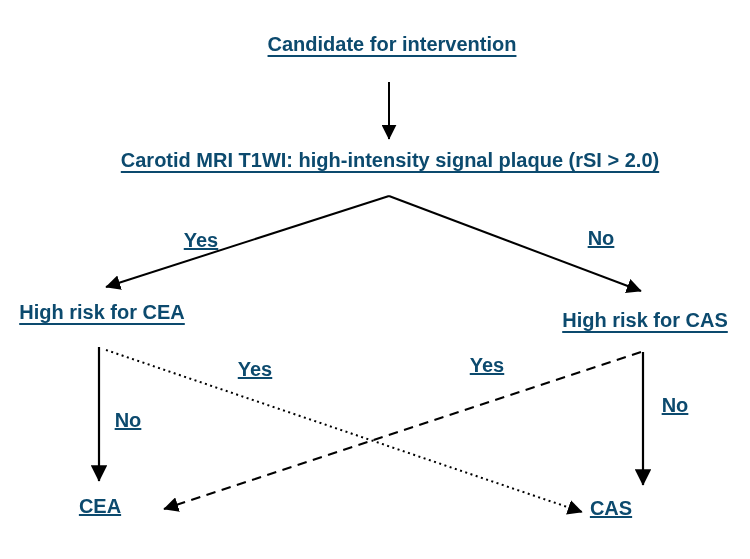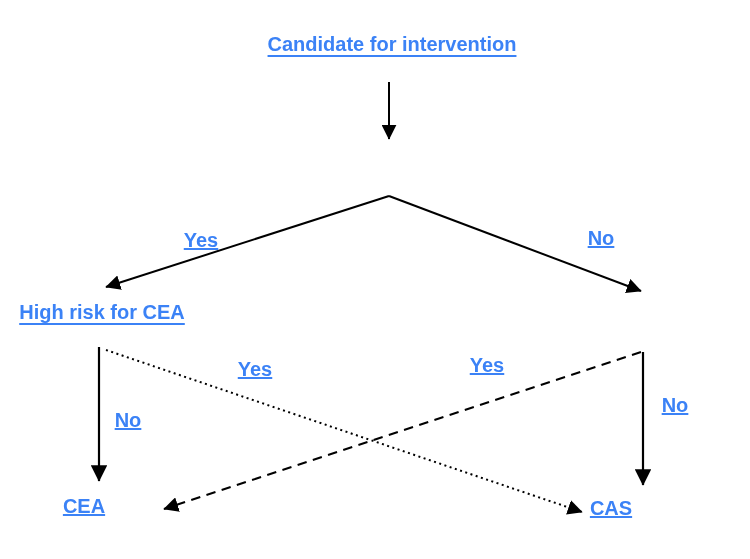--- a/index.html
+++ b/index.html
@@ -6,21 +6,21 @@
     margin: 0;
     padding: 0;
     background: #ffffff;
   }
   .stage {
     position: relative;
     width: 750px;
     height: 559px;
     background: #ffffff;
     font-family: "Liberation Sans", sans-serif;
-    color: #3b82f6;
+    color: #0c4a6e;
     overflow: hidden;
   }
   .arrows {
     position: absolute;
     left: 0;
     top: 0;
     width: 750px;
     height: 559px;
   }
   .lbl {
@@ -35,21 +35,21 @@
   .heading {
     text-decoration: underline;
     text-decoration-thickness: 2px;
     text-underline-offset: 4px;
   }
   
   .pos-candidate      { left: 392px; top: 33px;  }
   .pos-mri            { left: 390px; top: 149px; }
   .pos-high-risk-cea  { left: 102px; top: 301px; text-align: right; }
   .pos-high-risk-cas  { left: 645px; top: 309px; }
-  .pos-cea            { left: 84px; top: 495px; text-align: right; }
+  .pos-cea            { left: 100px; top: 495px; text-align: right; }
   .pos-cas            { left: 611px; top: 497px; }
   
   .pos-yes-upper      { left: 201px; top: 229px; }
   .pos-no-upper       { left: 601px; top: 227px; }
   .pos-no-lower-left  { left: 128px; top: 409px; }
   .pos-yes-lower-left { left: 255px; top: 358px; }
   .pos-yes-lower-right{ left: 487px; top: 354px; }
   .pos-no-lower-right { left: 675px; top: 394px; }
 </style>
 </head>
@@ -74,23 +74,25 @@
 
     <line x1="643" y1="352" x2="643" y2="485" stroke-width="2.2" marker-end="url(#arrowhead)" stroke="#000000"></line>
 
     <line x1="106" y1="350" x2="582" y2="512" stroke-width="2" stroke-dasharray="2 3.5" marker-end="url(#arrowhead)" stroke="#000000"></line>
 
     <line x1="641" y1="352" x2="164" y2="509" stroke-width="2" stroke-dasharray="9.5 6.5" marker-end="url(#arrowhead)" stroke="#000000"></line>
   </svg>
 
   <div class="lbl heading pos-candidate">Candidate for intervention</div>
 
+  <div class="lbl heading pos-mri">Carotid MRI T1WI: high-intensity signal plaque (rSI &gt; 2.0)</div>
 
   <div class="lbl heading pos-high-risk-cea">High risk for CEA</div>
 
+  <div class="lbl heading pos-high-risk-cas">High risk for CAS</div>
 
   <div class="lbl pos-cea">CEA</div>
 
   <div class="lbl pos-cas">CAS</div>
 
   <div class="lbl pos-yes-upper">Yes</div>
 
   <div class="lbl pos-no-upper">No</div>
 
   <div class="lbl pos-no-lower-left">No</div>

